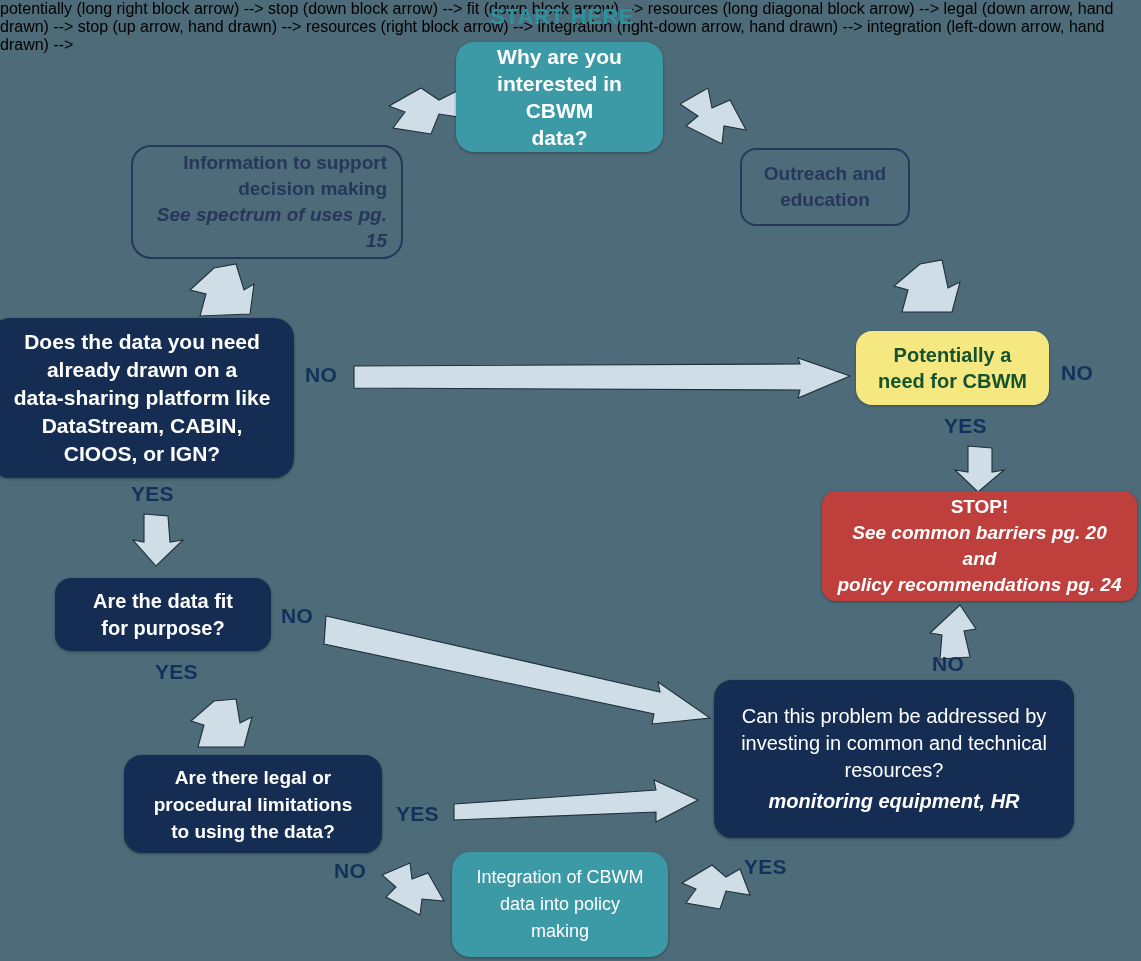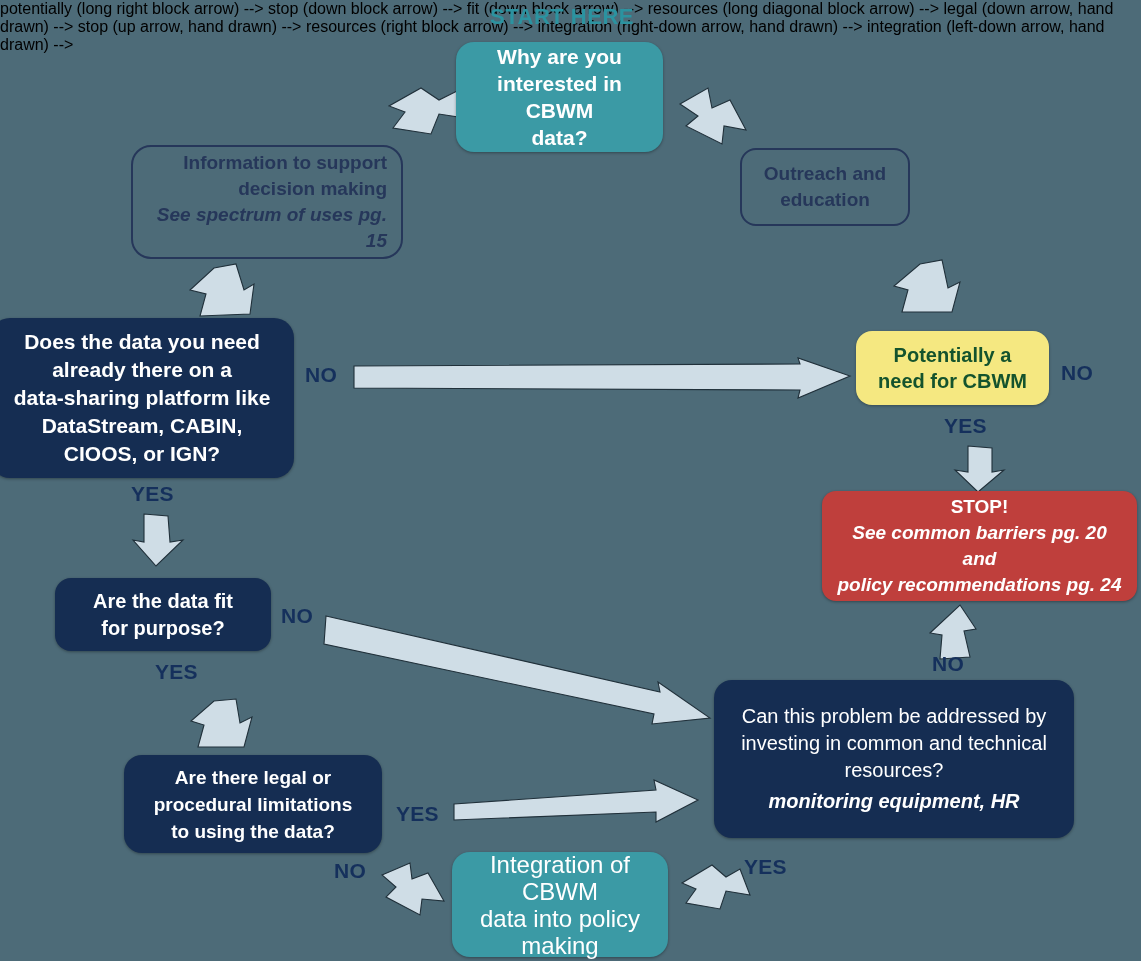--- a/index.html
+++ b/index.html
@@ -78,21 +78,21 @@
   
   #node-why        { left:456px; top:42px;  width:207px; height:110px; font-size:21px; font-weight:bold; line-height:27px; padding:0 10px; }
   #node-info       { left:131px; top:145px; width:272px; height:114px; font-size:19px; line-height:26px; padding:0 14px; border-radius:20px;text-align:right; }
   #node-outreach   { left:740px; top:148px; width:170px; height:78px;  font-size:19px; line-height:26px; padding:0 12px; border-radius:16px; }
   #node-exist      { left:-10px; top:318px; width:304px; height:160px; font-size:21px; font-weight:bold; line-height:28px; padding:0 14px; border-radius:20px; }
   #node-potential  { left:856px; top:331px; width:193px; height:74px;  font-size:20px; font-weight:bold; line-height:26px; padding:0 10px; border-radius:16px; }
   #node-stop       { left:822px; top:491px; width:315px; height:110px; font-size:19px; line-height:26px; padding:0 12px; border-radius:14px; }
   #node-fit        { left:55px;  top:578px; width:216px; height:73px;  font-size:20px; font-weight:bold; line-height:27px; padding:0 24px; border-radius:16px; }
   #node-legal      { left:124px; top:755px; width:258px; height:98px;  font-size:19px; font-weight:bold; line-height:27px; padding:0 12px; border-radius:18px; }
   #node-resources  { left:714px; top:680px; width:360px; height:158px; font-size:20px; line-height:27px; padding:0 14px; border-radius:18px; }
-  #node-integration{ left:452px; top:852px; width:216px; height:105px; font-size:24px; line-height:27px; padding:8px 10px; border-radius:18px; }
+  #node-integration{ left:452px; top:852px; width:216px; height:105px; font-size:18px; line-height:27px; padding:8px 10px; border-radius:18px; }
 
   .bi { font-weight: bold; font-style: italic; }
   .b  { font-weight: bold; }
   .sp { height: 4px; }
 
   
   .edge-label {
     position: absolute;
     color: #15305c;
     font-weight: bold;
@@ -243,21 +243,21 @@
     <span class="line bi">See spectrum of uses pg. 15</span>
   </div>
 
   <div class="node outline" id="node-outreach">
     <span class="line b">Outreach and</span>
     <span class="line b">education</span>
   </div>
 
   <div class="node navy" id="node-exist">
     <span class="line">Does the data you need</span>
-    <span class="line">already there on a</span>
+    <span class="line">already drawn on a</span>
     <span class="line">data-sharing platform like</span>
     <span class="line">DataStream, CABIN,</span>
     <span class="line">CIOOS, or IGN?</span>
   </div>
 
   <div class="node yellow" id="node-potential">
     <span class="line">Potentially a</span>
     <span class="line">need for CBWM</span>
   </div>
 

